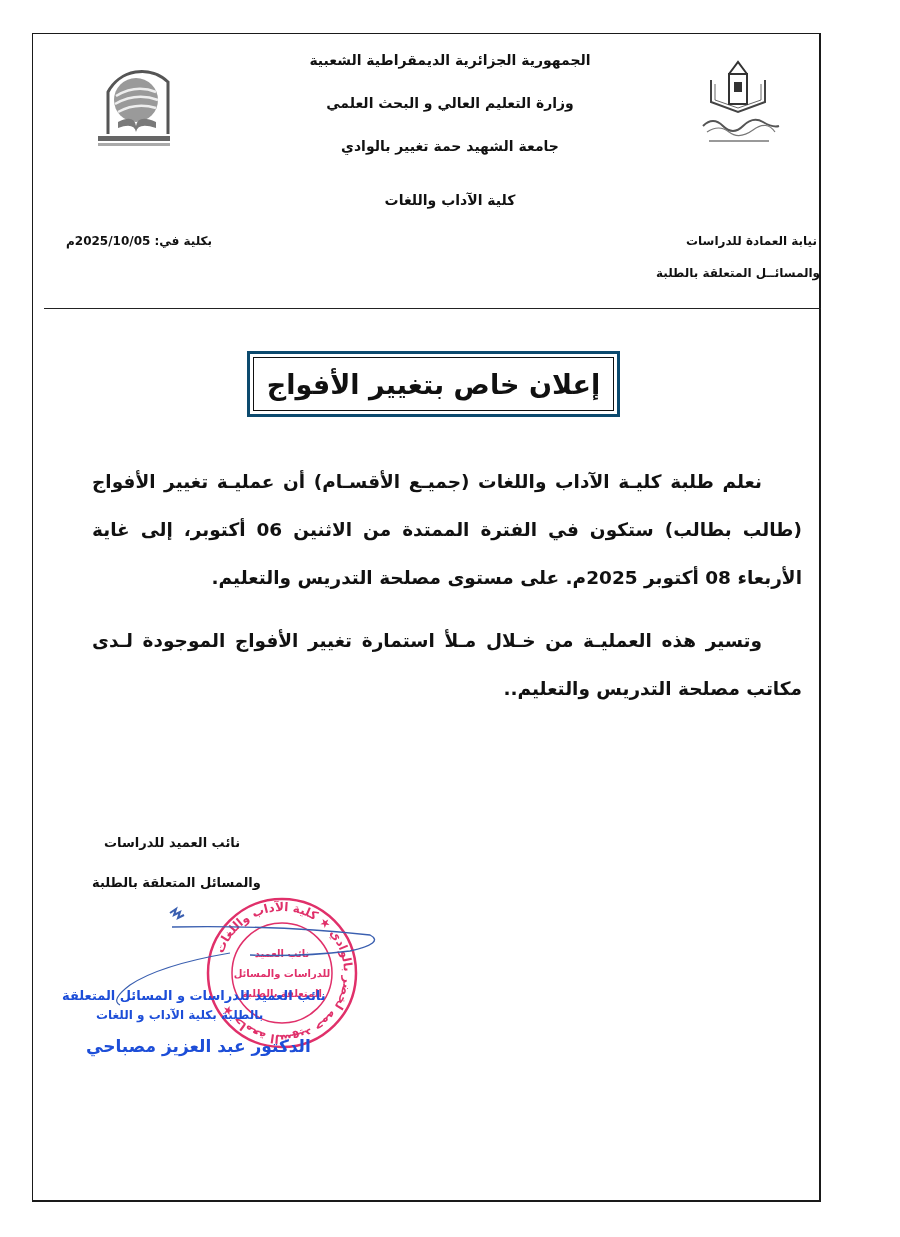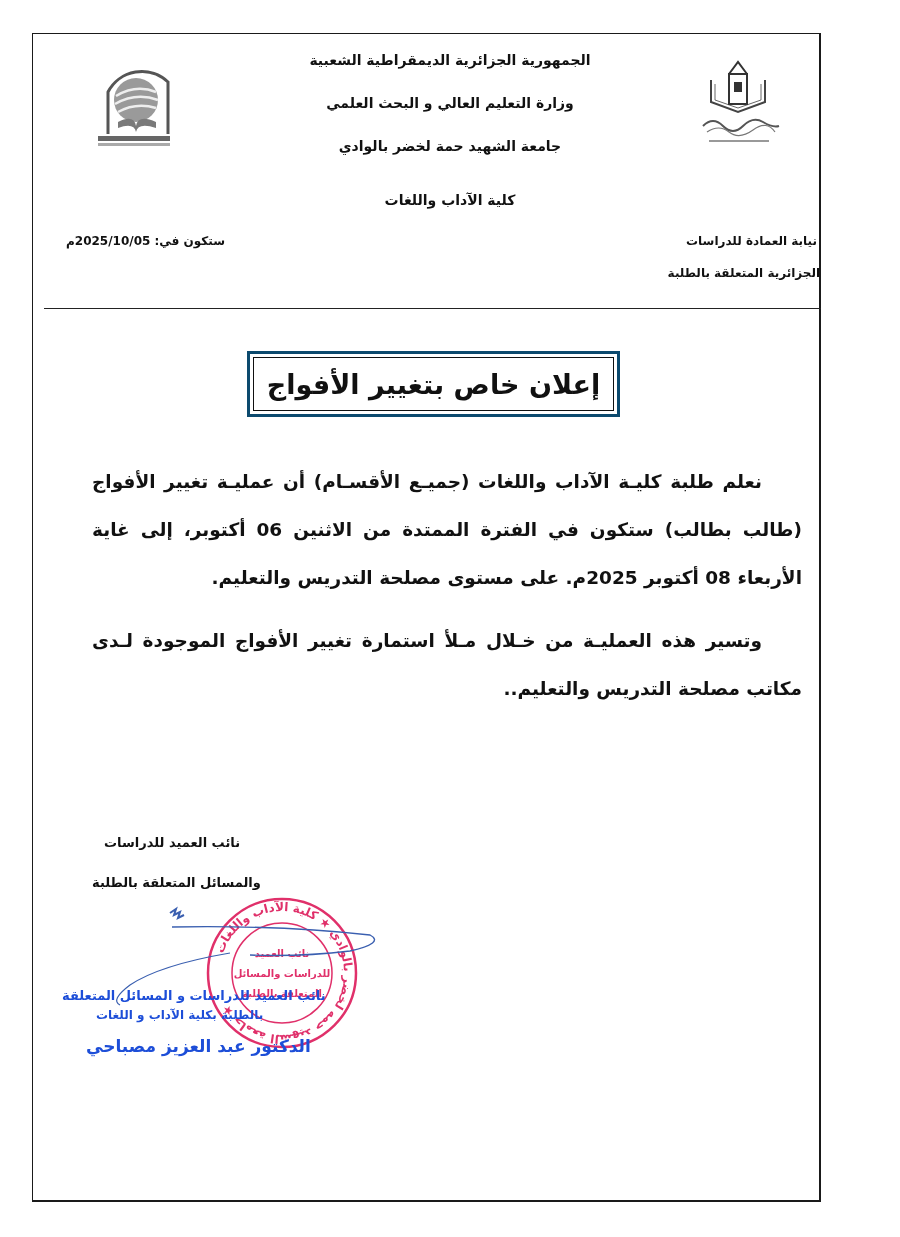--- a/index.html
+++ b/index.html
@@ -158,28 +158,28 @@
     <path d="M46 14 L55 2 L64 14" fill="none" stroke="#333" stroke-width="2"></path>
     <rect x="51" y="22" width="8" height="10" fill="#333"></rect>
     <path d="M20 66 Q30 56 40 66 T60 66 T80 62 T96 66" fill="none" stroke="#555" stroke-width="2"></path>
     <path d="M24 72 Q36 64 46 72 T70 70 T92 72" fill="none" stroke="#777" stroke-width="1.2"></path>
     <rect x="26" y="80" width="60" height="2" fill="#999"></rect>
   </svg>
 </div>
 
 <div class="hdr-line" style="top:52px;">الجمهورية الجزائرية  الديمقراطية الشعبية</div>
 <div class="hdr-line" style="top:95px;">وزارة التعليم العالي و البحث العلمي</div>
-<div class="hdr-line" style="top:138px;">جامعة الشهيد حمة لخضر بالوادي</div>
+<div class="hdr-line" style="top:138px;">جامعة الشهيد حمة تغيير بالوادي</div>
 <div class="hdr-line" style="top:192px;">كلية الآداب واللغات</div>
 
 <div class="meta-text" style="right:83px; top:234px;">نيابة العمادة للدراسات</div>
-<div class="meta-text" style="right:80px; top:266px;">الجزائرية المتعلقة بالطلبة</div>
+<div class="meta-text" style="right:80px; top:266px;">والمسائــل المتعلقة بالطلبة</div>
 
 <div class="meta-text" style="left:66px; top:234px;">
-  <span>ستكون في:</span>
+  <span>بكلية في:</span>
   <span>2025/10/05م</span>
 </div>
 
 <div class="divider"></div>
 
 <div class="title-box">
   <div class="title-box-inner">إعلان خاص بتغيير الأفواج</div>
 </div>
 
 <div class="body-para" style="top:458px;">

